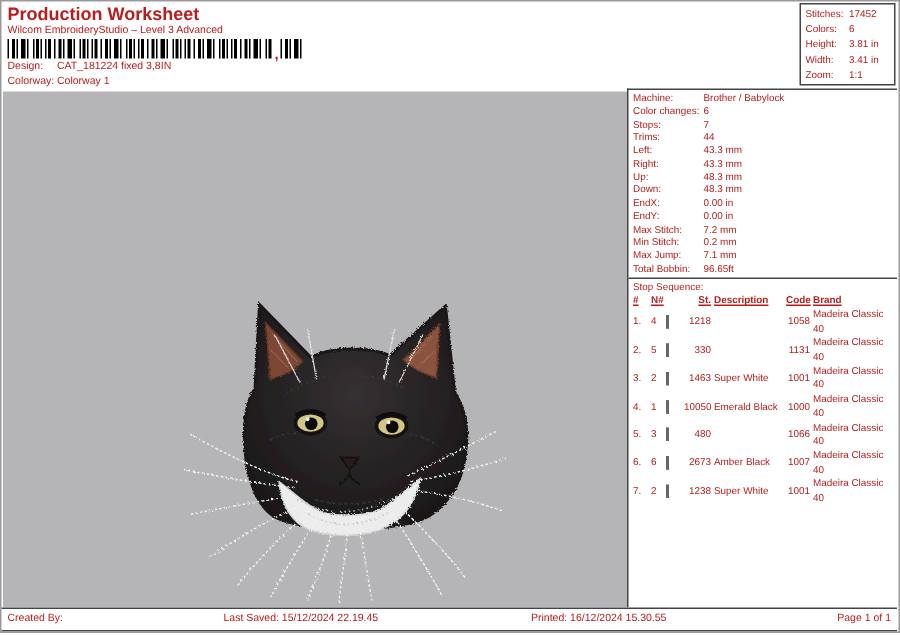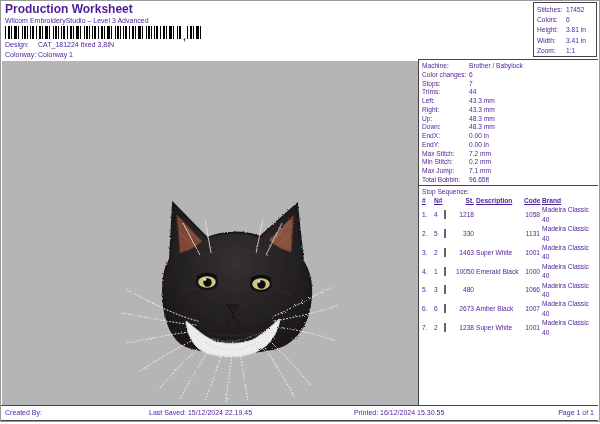--- a/index.html
+++ b/index.html
@@ -1,17 +1,17 @@
 <!DOCTYPE html>
 <html><head>
 <meta charset="utf-8">
 <style>
   html,body{margin:0;padding:0;background:#fff;}
   .sheet{position:relative;width:600px;height:424px;background:#ffffff;
-         font-family:"Liberation Sans",sans-serif;color:#4c1d95;overflow:hidden;}
+         font-family:"Liberation Sans",sans-serif;color:#b91c1c;overflow:hidden;}
   .frame{position:absolute;left:0;top:0;width:598px;height:420px;border:1px solid #9a9a9a;pointer-events:none;}
 
   
   .title{position:absolute;left:5px;top:2px;font-size:12px;font-weight:bold;}
   .subtitle{position:absolute;left:5px;top:17px;font-size:7px;}
   .barcode{position:absolute;left:5px;top:26px;height:13px;white-space:nowrap;}
   .barcode .comma{font-size:10px;font-weight:bold;vertical-align:bottom;line-height:15px;margin:0 1px;}
   .meta{position:absolute;left:5px;font-size:7px;display:flex;}
   .meta .lbl{width:33px;}
   .meta.design{top:41px;}

